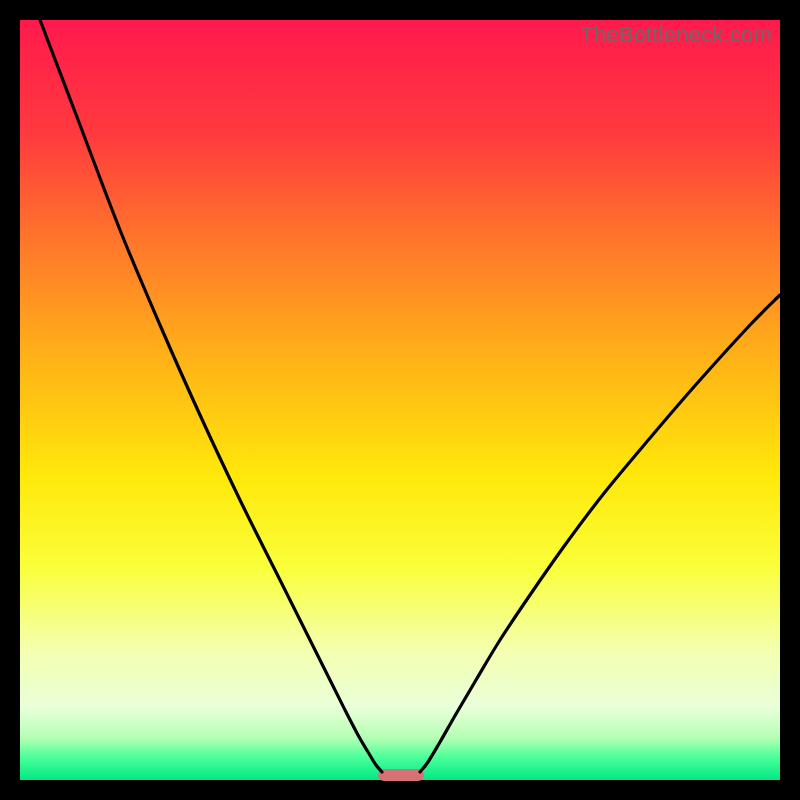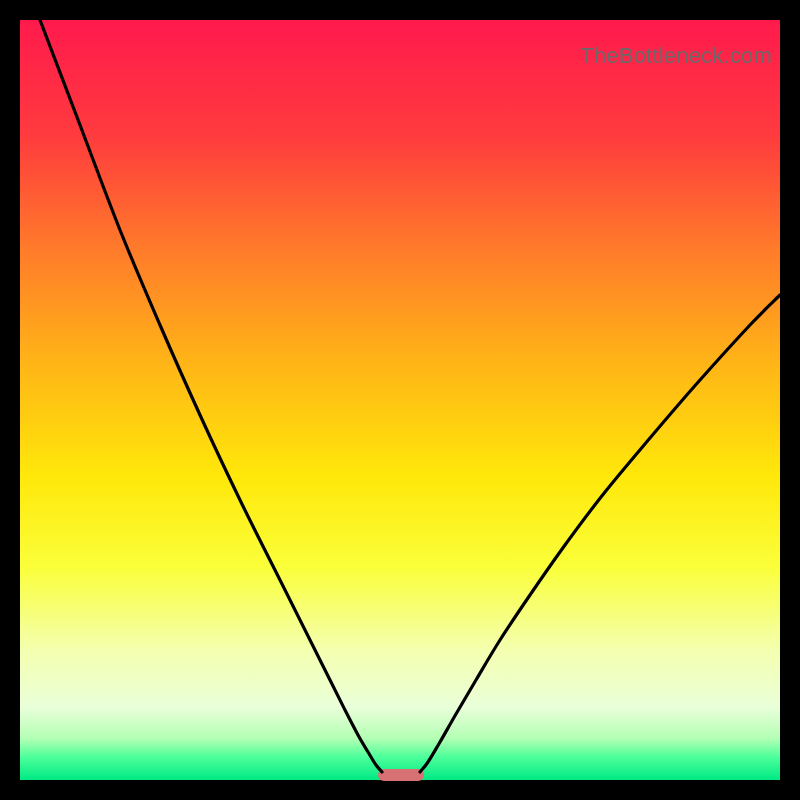--- a/index.html
+++ b/index.html
@@ -28,21 +28,20 @@
   }
   .watermark {
     position: absolute;
     top: 2px;
     right: 8px;
     color: #6a6a6a;
     font-size: 22px;
     letter-spacing: 0.2px;
     z-index: 5;
     font-weight: 500;
-    margin-top: 21px;
   }
   svg.curve {
     position: absolute;
     left: 0;
     top: 0;
     width: 100%;
     height: 100%;
     z-index: 4;
   }
   .marker {

